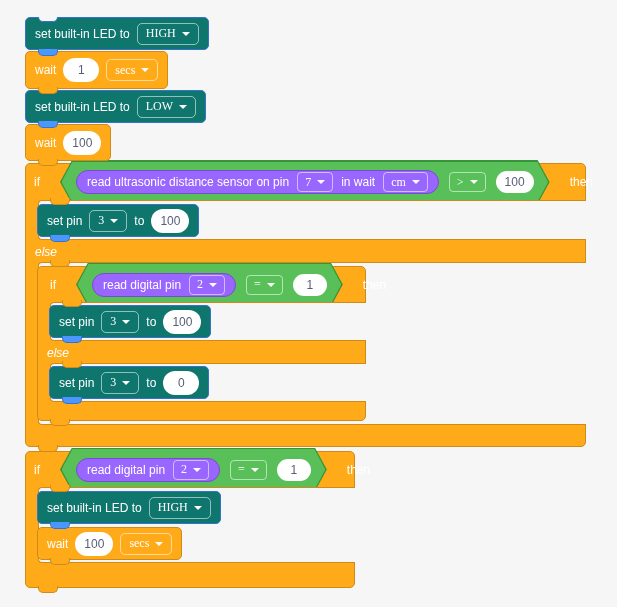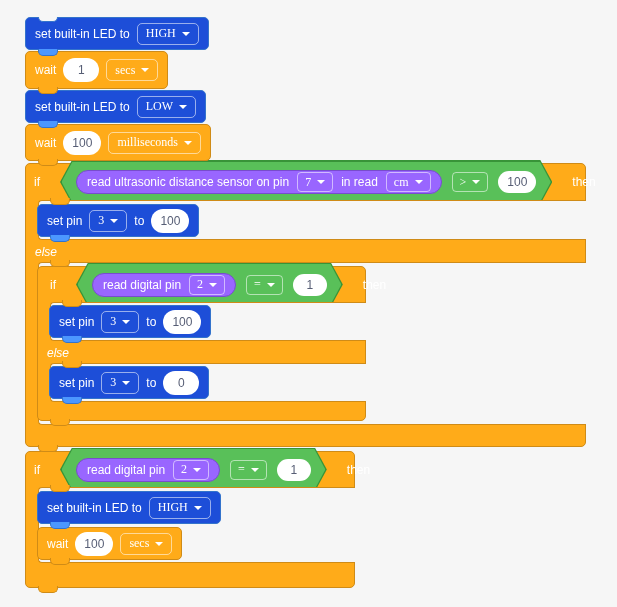--- a/index.html
+++ b/index.html
@@ -8,21 +8,21 @@
     background:#f6f6f6;
   }
   .workspace{
     position:relative;
     width:617px;height:607px;
     background:#f6f6f6;
     overflow:hidden;
     font-size:12px;font-weight:500;color:#fff;
   }
   
-  .blue{background:#1d4ed8;border:1px solid #3373CC;}
+  .blue{background:#0f766e;border:1px solid #3373CC;}
   .orange{background:#FFAB19;border:1px solid #CF8B17;}
   
   .stack{
     position:absolute;display:flex;align-items:center;gap:7px;
     padding:0 9px;border-radius:5px;box-sizing:border-box;white-space:nowrap;
   }
   
   .cblock{
     position:absolute;background:#FFAB19;border:1px solid #CF8B17;
     border-radius:5px;box-sizing:border-box;
@@ -81,21 +81,21 @@
       <span class="kw">if</span>
       <span class="hex">
         <i class="hexlayer hexb"></i>
         <i class="hexlayer hexf"></i>
         <span class="pill">
           <span>read ultrasonic distance sensor on pin</span>
           <span class="dd dd-sm">
             <span>7</span>
             <i class="tri"></i>
           </span>
-          <span>in read</span>
+          <span>in wait</span>
           <span class="dd dd-sm">
             <span>cm</span>
             <i class="tri"></i>
           </span>
         </span>
         <span class="dd dd-sm">
           <span>&gt;</span>
           <i class="tri"></i>
         </span>
         <span class="oval oval-sm">100</span>
@@ -178,24 +178,20 @@
     <span>set built-in LED to</span>
     <span class="dd">
       <span>LOW</span>
       <i class="tri"></i>
     </span>
   </div>
 
   <div class="stack orange" style="left:25px;top:124px;height:37px;">
     <span>wait</span>
     <span class="oval">100</span>
-    <span class="dd">
-      <span>milliseconds</span>
-      <i class="tri"></i>
-    </span>
   </div>
 
   <div class="stack blue" style="left:37px;top:204px;height:33px;">
     <span>set pin</span>
     <span class="dd">
       <span>3</span>
       <i class="tri"></i>
     </span>
     <span>to</span>
     <span class="oval">100</span>

